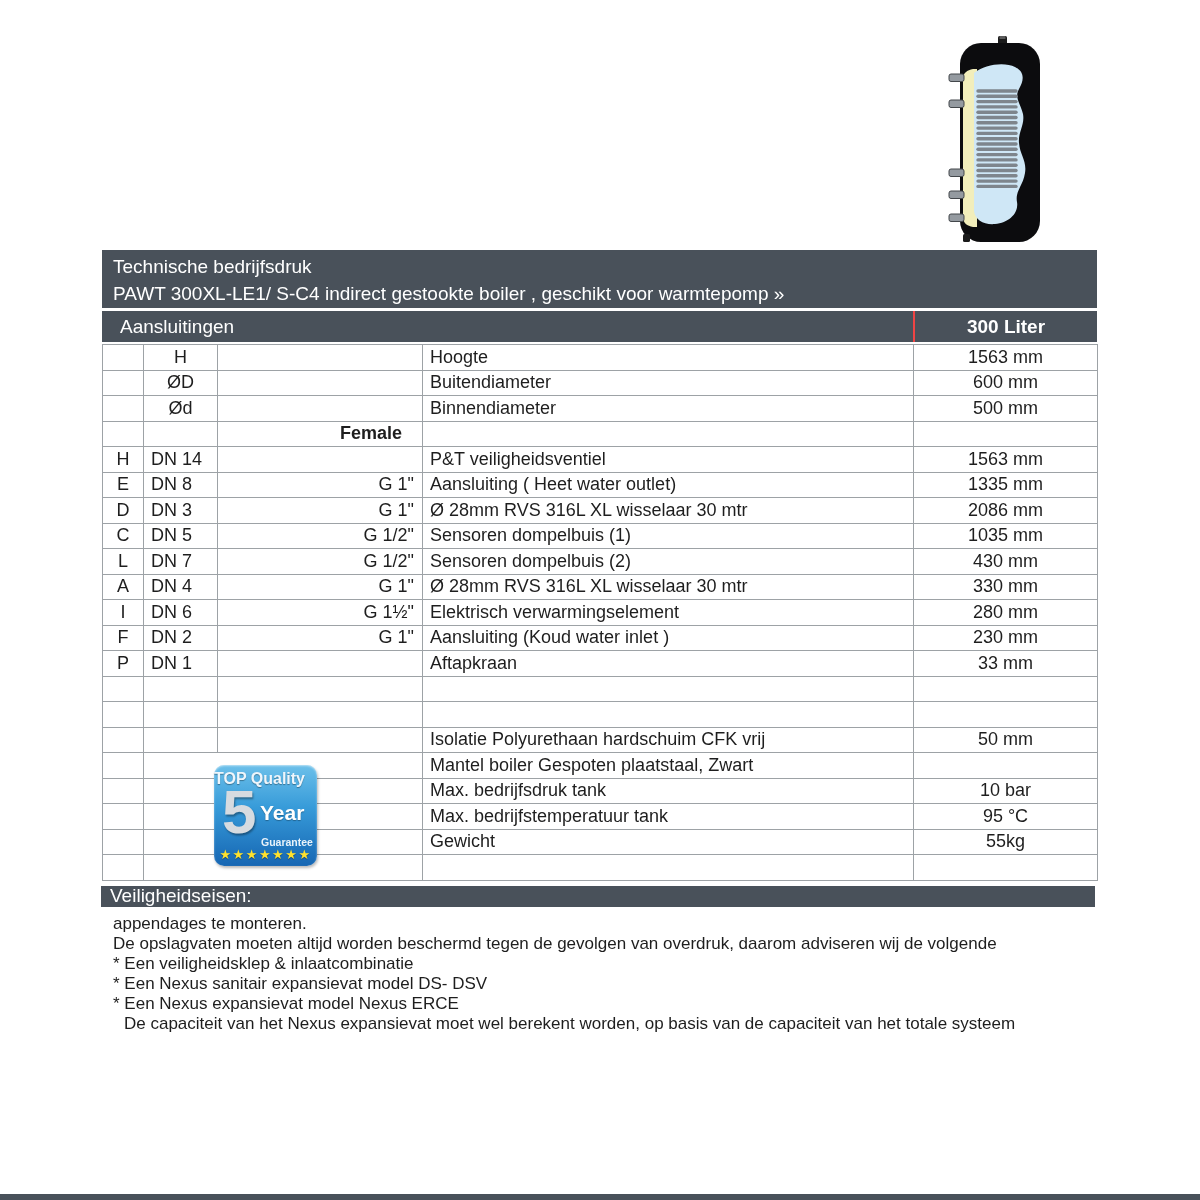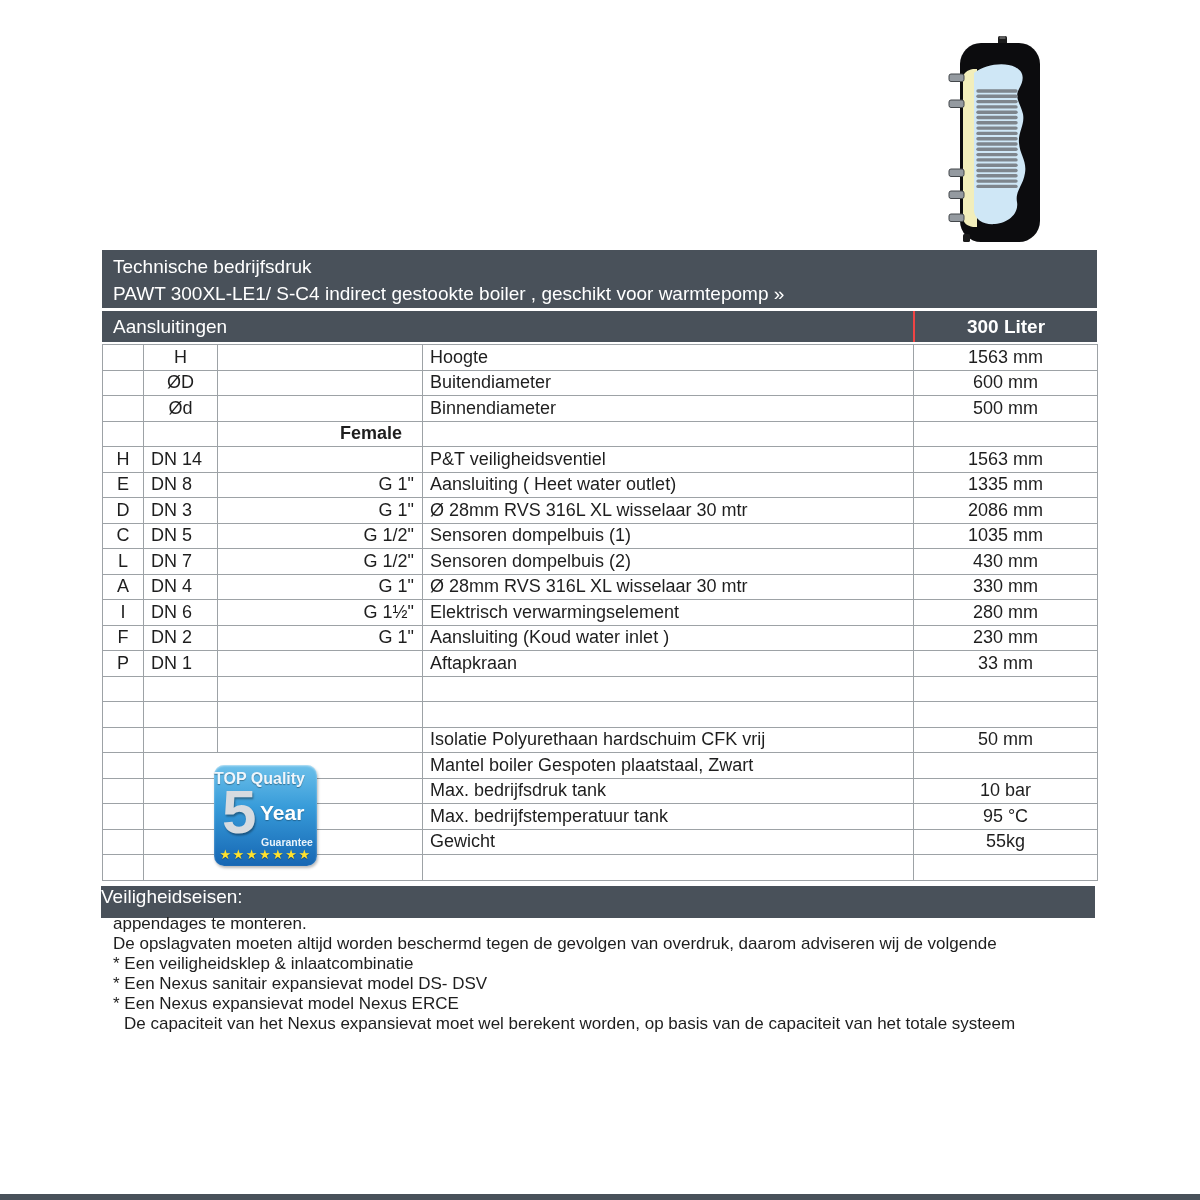--- a/index.html
+++ b/index.html
@@ -4,21 +4,21 @@
 <style>
   html,body{margin:0;padding:0;}
   body{
     width:1200px;height:1200px;position:relative;background:#ffffff;
     font-family:"Liberation Sans", sans-serif;color:#1e1e1e;overflow:hidden;
   }
   .bar{position:absolute;background:#49515a;color:#ffffff;box-sizing:border-box;}
   
   #hdr{left:102px;top:250px;width:995px;height:58px;padding:3px 0 0 11px;font-size:19px;line-height:27px;}
   #sub{left:102px;top:311px;width:995px;height:31px;display:flex;align-items:center;}
-  #sub .sub-label{flex:1;padding-left:11px;font-size:19px;}
+  #sub .sub-label{flex:1;padding-left:18px;font-size:19px;}
   #sub .sub-cap{width:184px;height:100%;border-left:2px solid #ef4444;display:flex;align-items:center;justify-content:center;font-weight:bold;font-size:19px;box-sizing:border-box;}
   
   #spec-table{position:absolute;left:102px;top:344px;width:995px;border-top:1px solid #9da2a6;border-left:1px solid #9da2a6;background:#fff;}
   .t-row{display:flex;height:25.5px;border-bottom:1px solid #9da2a6;box-sizing:border-box;background:#fff;}
   .cell{box-sizing:border-box;border-right:1px solid #9da2a6;display:flex;align-items:center;font-size:18px;color:#1e1e1e;white-space:nowrap;overflow:hidden;}
   .c1{width:41px;justify-content:center;}
   .c2{width:74px;}
   .c2.ctr{justify-content:center;}
   .c2.dn{padding-left:7px;}
   .c3{width:102px;justify-content:center;margin-top:28px;}
@@ -30,21 +30,21 @@
   
   #badge{position:absolute;left:214px;top:765px;width:103px;height:101px;border-radius:10px;
     background:linear-gradient(180deg,#6cc0ea 0%,#379bd9 42%,#1666b3 100%);
     box-shadow:inset 0 1px 2px rgba(255,255,255,.55), 1px 2px 3px rgba(0,0,0,.28);}
   .badge-top{text-align:left;margin-top:5px;font-size:16px;font-weight:bold;color:#eef6fc;text-shadow:0 1px 1px rgba(0,0,0,.35);}
   .badge-5{position:absolute;left:8px;top:16px;font-size:62px;font-weight:bold;color:#d6dbe0;line-height:1;text-shadow:1px 2px 2px rgba(0,0,0,.35);}
   .badge-year{position:absolute;left:46px;top:36px;font-size:21px;font-weight:bold;color:#ffffff;text-shadow:0 1px 1px rgba(0,0,0,.3);}
   .badge-guar{position:absolute;left:47px;top:71px;font-size:10.5px;font-weight:bold;color:#e8f2fa;}
   .badge-stars{position:absolute;bottom:4px;left:0;right:0;text-align:center;color:#ffe22e;font-size:13px;letter-spacing:1.5px;text-shadow:0 1px 1px rgba(0,0,0,.35);}
   
-  #safety{left:101px;top:886px;width:994px;height:32px;display:flex;align-items:flex-start;font-size:19px;}
+  #safety{left:101px;top:886px;width:994px;height:21px;display:flex;align-items:flex-end;padding-left:9px;font-size:19px;}
   #footer{position:absolute;left:113px;top:914px;font-size:17px;color:#1e1e1e;}
   #footer .fline{height:20px;line-height:20px;white-space:nowrap;}
   #footer .indent{padding-left:11px;}
   
   #pagebar{left:0;top:1194px;width:1200px;height:6px;}
   
   #boiler{position:absolute;left:947px;top:33px;width:97px;height:212px;}
 </style>
 </head>
 <body>

